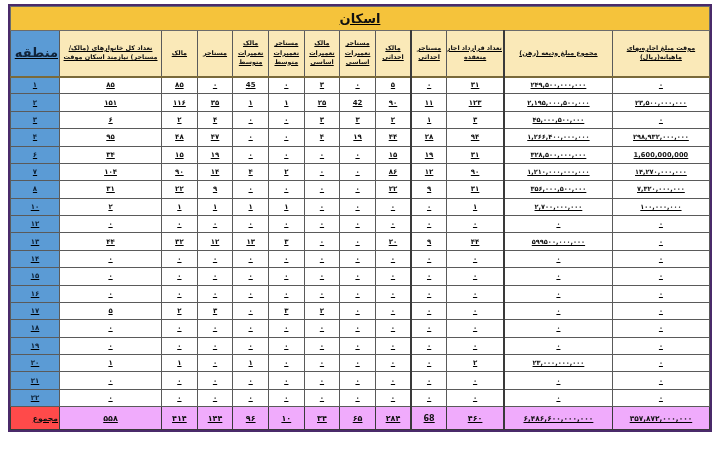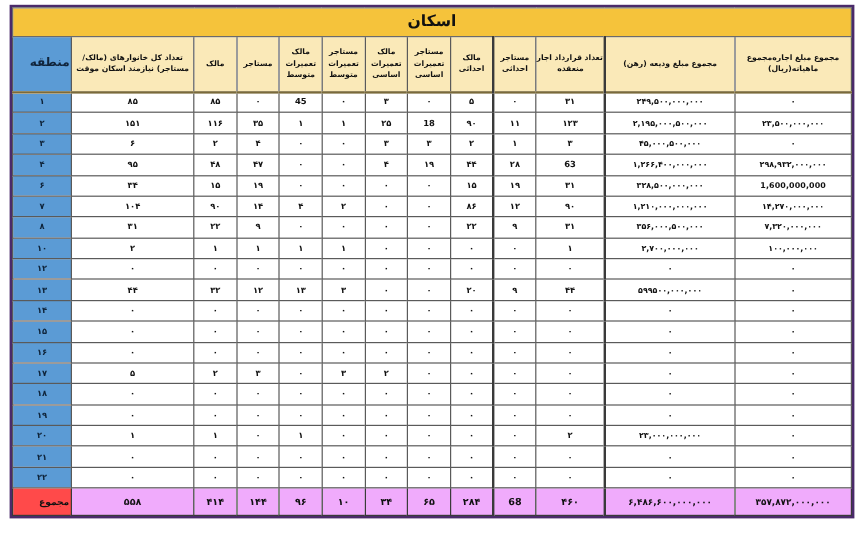--- a/index.html
+++ b/index.html
@@ -22,20 +22,21 @@
   }
   .frame {
     position: absolute;
     left: 8px;
     top: 4px;
     width: 704px;
     height: 428px;
     border: 2px solid #4a2a6a;
     box-sizing: border-box;
     background: #ffffff;
+    text-decoration: underline;
   }
   table.grid {
     width: 100%;
     height: 100%;
     border-collapse: collapse;
     table-layout: fixed;
     direction: rtl;
   }
   table.grid td, table.grid th {
     border: 1px solid #5a5a5a;
@@ -62,21 +63,21 @@
     background: #FAE9B8;
     font-size: 6.4px;
     line-height: 1.45;
     height: 46px;
     white-space: normal;
     padding: 1px 1px;
     color: #1a1a1a;
   }
   .hdr.region {
     background: #5B9BD5;
-    font-size: 10px;
+    font-size: 13px;
     color: #10243b;
     padding-left: 46px;
   }
   .hdr .ln { display: block; }
   
   .cell {
     font-size: 7px;
     height: 15.4px;
     background: #ffffff;
     color: #111111;
@@ -120,21 +121,21 @@
         <col style="width:5.1%">
         <col style="width:14.6%">
         <col style="width:7.0%">
       </colgroup>
       <thead>
         <tr>
           <td class="banner" colspan="13">اسکان</td>
         </tr>
         <tr>
           <th class="hdr">
-            <span class="ln">مجموع  مبلغ اجاره‌مجموع</span>
+            <span class="ln">موقت  مبلغ اجاره‌بهای</span>
             <span class="ln">ماهیانه(ریال)</span>
           </th>
           <th class="hdr">
             <span class="ln">مجموع مبلغ ودیعه (رهن)</span>
           </th>
           <th class="hdr sepR">
             <span class="ln">تعداد قرارداد اجاره</span>
             <span class="ln">منعقده</span>
           </th>
           <th class="hdr">
@@ -195,21 +196,21 @@
             <td class="cell">۸۵</td>
             <td class="cell">۸۵</td>
             <td class="cell reg">۱</td>
           </tr>
           <tr>
             <td class="cell money">۲۳,۵۰۰,۰۰۰,۰۰۰</td>
             <td class="cell money">۲,۱۹۵,۰۰۰,۵۰۰,۰۰۰</td>
             <td class="cell sepR">۱۲۳</td>
             <td class="cell">۱۱</td>
             <td class="cell sepR">۹۰</td>
-            <td class="cell">18</td>
+            <td class="cell">42</td>
             <td class="cell">۲۵</td>
             <td class="cell">۱</td>
             <td class="cell">۱</td>
             <td class="cell">۳۵</td>
             <td class="cell">۱۱۶</td>
             <td class="cell">۱۵۱</td>
             <td class="cell reg">۲</td>
           </tr>
           <tr>
             <td class="cell money">۰</td>
@@ -222,21 +223,21 @@
             <td class="cell">۰</td>
             <td class="cell">۰</td>
             <td class="cell">۴</td>
             <td class="cell">۲</td>
             <td class="cell">۶</td>
             <td class="cell reg">۳</td>
           </tr>
           <tr>
             <td class="cell money">۲۹۸,۹۳۲,۰۰۰,۰۰۰</td>
             <td class="cell money">۱,۲۶۶,۴۰۰,۰۰۰,۰۰۰</td>
-            <td class="cell sepR">63</td>
+            <td class="cell sepR">۹۴</td>
             <td class="cell">۲۸</td>
             <td class="cell sepR">۴۴</td>
             <td class="cell">۱۹</td>
             <td class="cell">۴</td>
             <td class="cell">۰</td>
             <td class="cell">۰</td>
             <td class="cell">۴۷</td>
             <td class="cell">۴۸</td>
             <td class="cell">۹۵</td>
             <td class="cell reg">۴</td>

